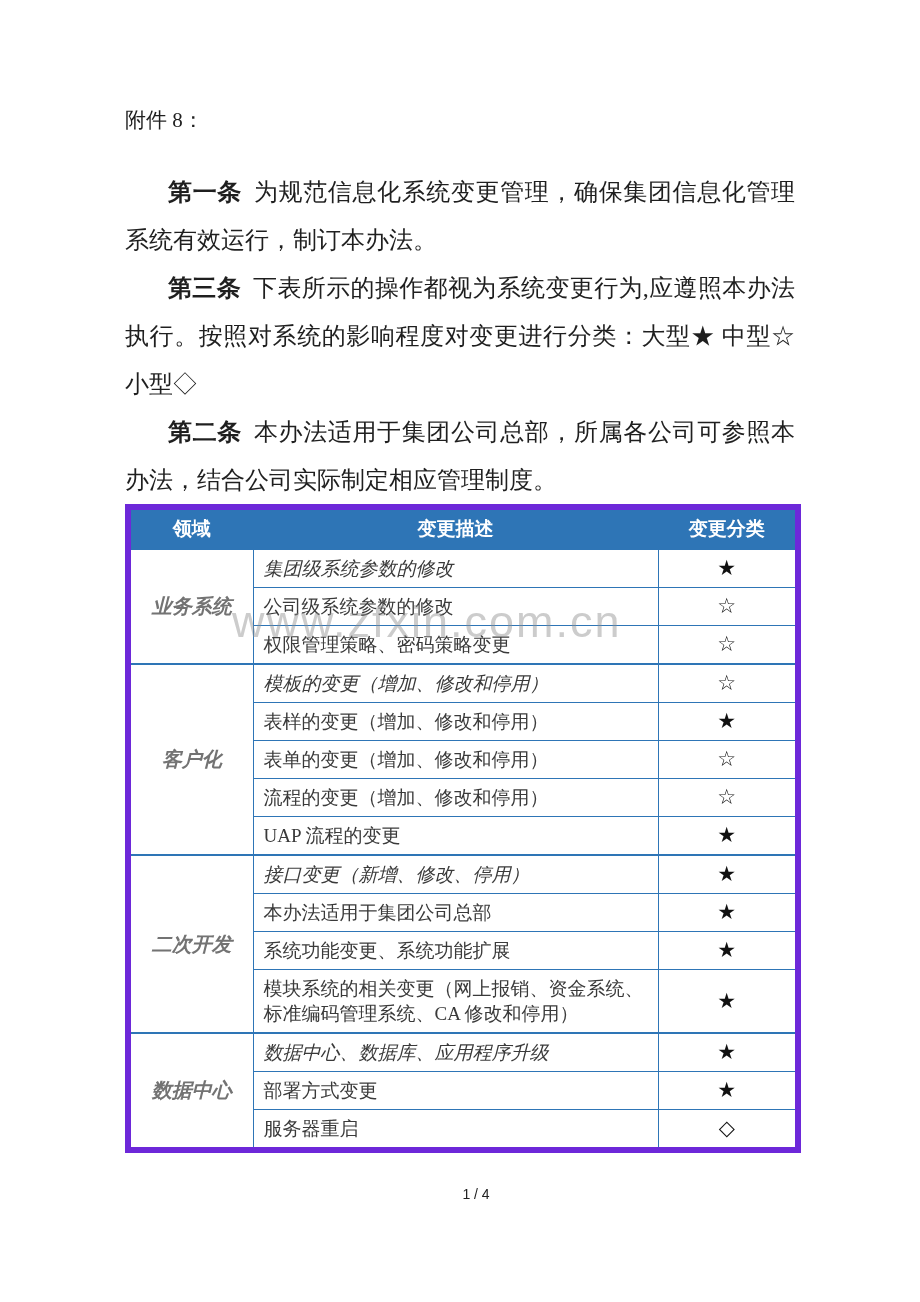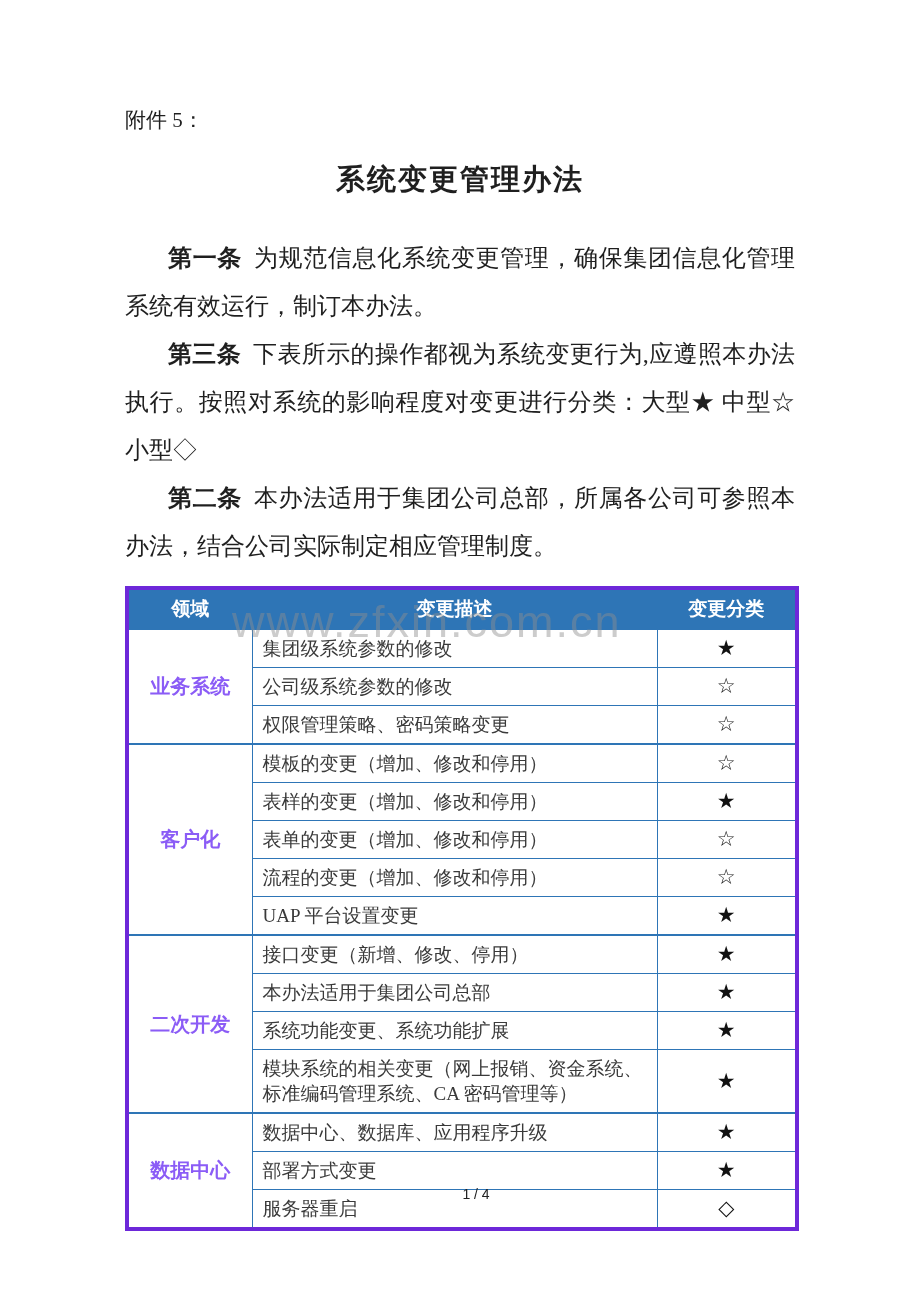--- a/index.html
+++ b/index.html
@@ -38,24 +38,23 @@
     line-height: 48px;
     text-indent: 43px;
     text-align: justify;
     color: #1f1f1f;
   }
   .para .lead {
     font-weight: bold;
     margin-right: 12px;
   }
   table.change-table {
-    margin-top: 16px;
     width: 670px;
     border-collapse: collapse;
-    border: 4px solid #6d28d9;
+    border: 6px solid #6d28d9;
     table-layout: fixed;
   }
   .change-table col.c-domain { width: 125px; }
   .change-table col.c-desc   { width: 405px; }
   .change-table col.c-class  { width: 140px; }
   .change-table th {
     background: #2E75B6;
     color: #ffffff;
     font-weight: bold;
     font-size: 19px;
@@ -69,35 +68,36 @@
     font-size: 19px;
     line-height: 25px;
     padding: 6px 10px;
     vertical-align: middle;
     background: transparent;
   }
   .change-table td.domain {
     font-weight: bold;
     text-align: center;
     font-size: 20px;
-    color: #8b5cf6;
+    color: #737373;
     padding: 6px 4px;
   }
   .change-table td.desc {
     color: #3a3a3a;
     text-align: left;
   }
   .change-table td.cls {
     text-align: center;
     font-size: 21px;
     color: #111111;
     font-family: "DejaVu Sans", sans-serif;
   }
   .change-table tr.group-start td {
     border-top: 2px solid #2E75B6;
+    font-style: italic;
   }
   .watermark {
     position: absolute;
     left: 232px;
     top: 596px;
     font-family: "Liberation Sans", sans-serif;
     font-size: 45px;
     letter-spacing: 2px;
     color: #8f8f8f;
     opacity: 0.45;
@@ -117,23 +117,22 @@
     margin-left: 16px;
   }
 </style>
 </head>
 <body>
 
 <div class="watermark">www.zfxin.com.cn</div>
 
 <div class="content">
 
-  <div class="attachment">附件 5：</div>
-
-  <div class="doc-title">系统变更管理办法</div>
+  <div class="attachment">附件 8：</div>
+
 
   <div class="paras">
     <p class="para">
       <span class="lead">第一条</span><span>为规范信息化系统变更管理，确保集团信息化管理系统有效运行，制订本办法。</span>
     </p>
     <p class="para">
       <span class="lead">第三条</span><span>下表所示的操作都视为系统变更行为,应遵照本办法执行。按照对系统的影响程度对变更进行分类：大型★  中型☆  小型◇</span>
     </p>
     <p class="para">
       <span class="lead">第二条</span><span>本办法适用于集团公司总部，所属各公司可参照本办法，结合公司实际制定相应管理制度。</span>
@@ -180,39 +179,39 @@
       </tr>
       <tr>
         <td class="desc">表单的变更（增加、修改和停用）</td>
         <td class="cls">☆</td>
       </tr>
       <tr>
         <td class="desc">流程的变更（增加、修改和停用）</td>
         <td class="cls">☆</td>
       </tr>
       <tr>
-        <td class="desc">UAP 平台设置变更</td>
+        <td class="desc">UAP 流程的变更</td>
         <td class="cls">★</td>
       </tr>
 
       <tr class="group-start">
         <td class="domain" rowspan="4">二次开发</td>
         <td class="desc">接口变更（新增、修改、停用）</td>
         <td class="cls">★</td>
       </tr>
       <tr>
         <td class="desc">本办法适用于集团公司总部</td>
         <td class="cls">★</td>
       </tr>
       <tr>
         <td class="desc">系统功能变更、系统功能扩展</td>
         <td class="cls">★</td>
       </tr>
       <tr>
-        <td class="desc">模块系统的相关变更（网上报销、资金系统、标准编码管理系统、CA 密码管理等）</td>
+        <td class="desc">模块系统的相关变更（网上报销、资金系统、标准编码管理系统、CA 修改和停用）</td>
         <td class="cls">★</td>
       </tr>
 
       <tr class="group-start">
         <td class="domain" rowspan="3">数据中心</td>
         <td class="desc">数据中心、数据库、应用程序升级</td>
         <td class="cls">★</td>
       </tr>
       <tr>
         <td class="desc">部署方式变更</td>

